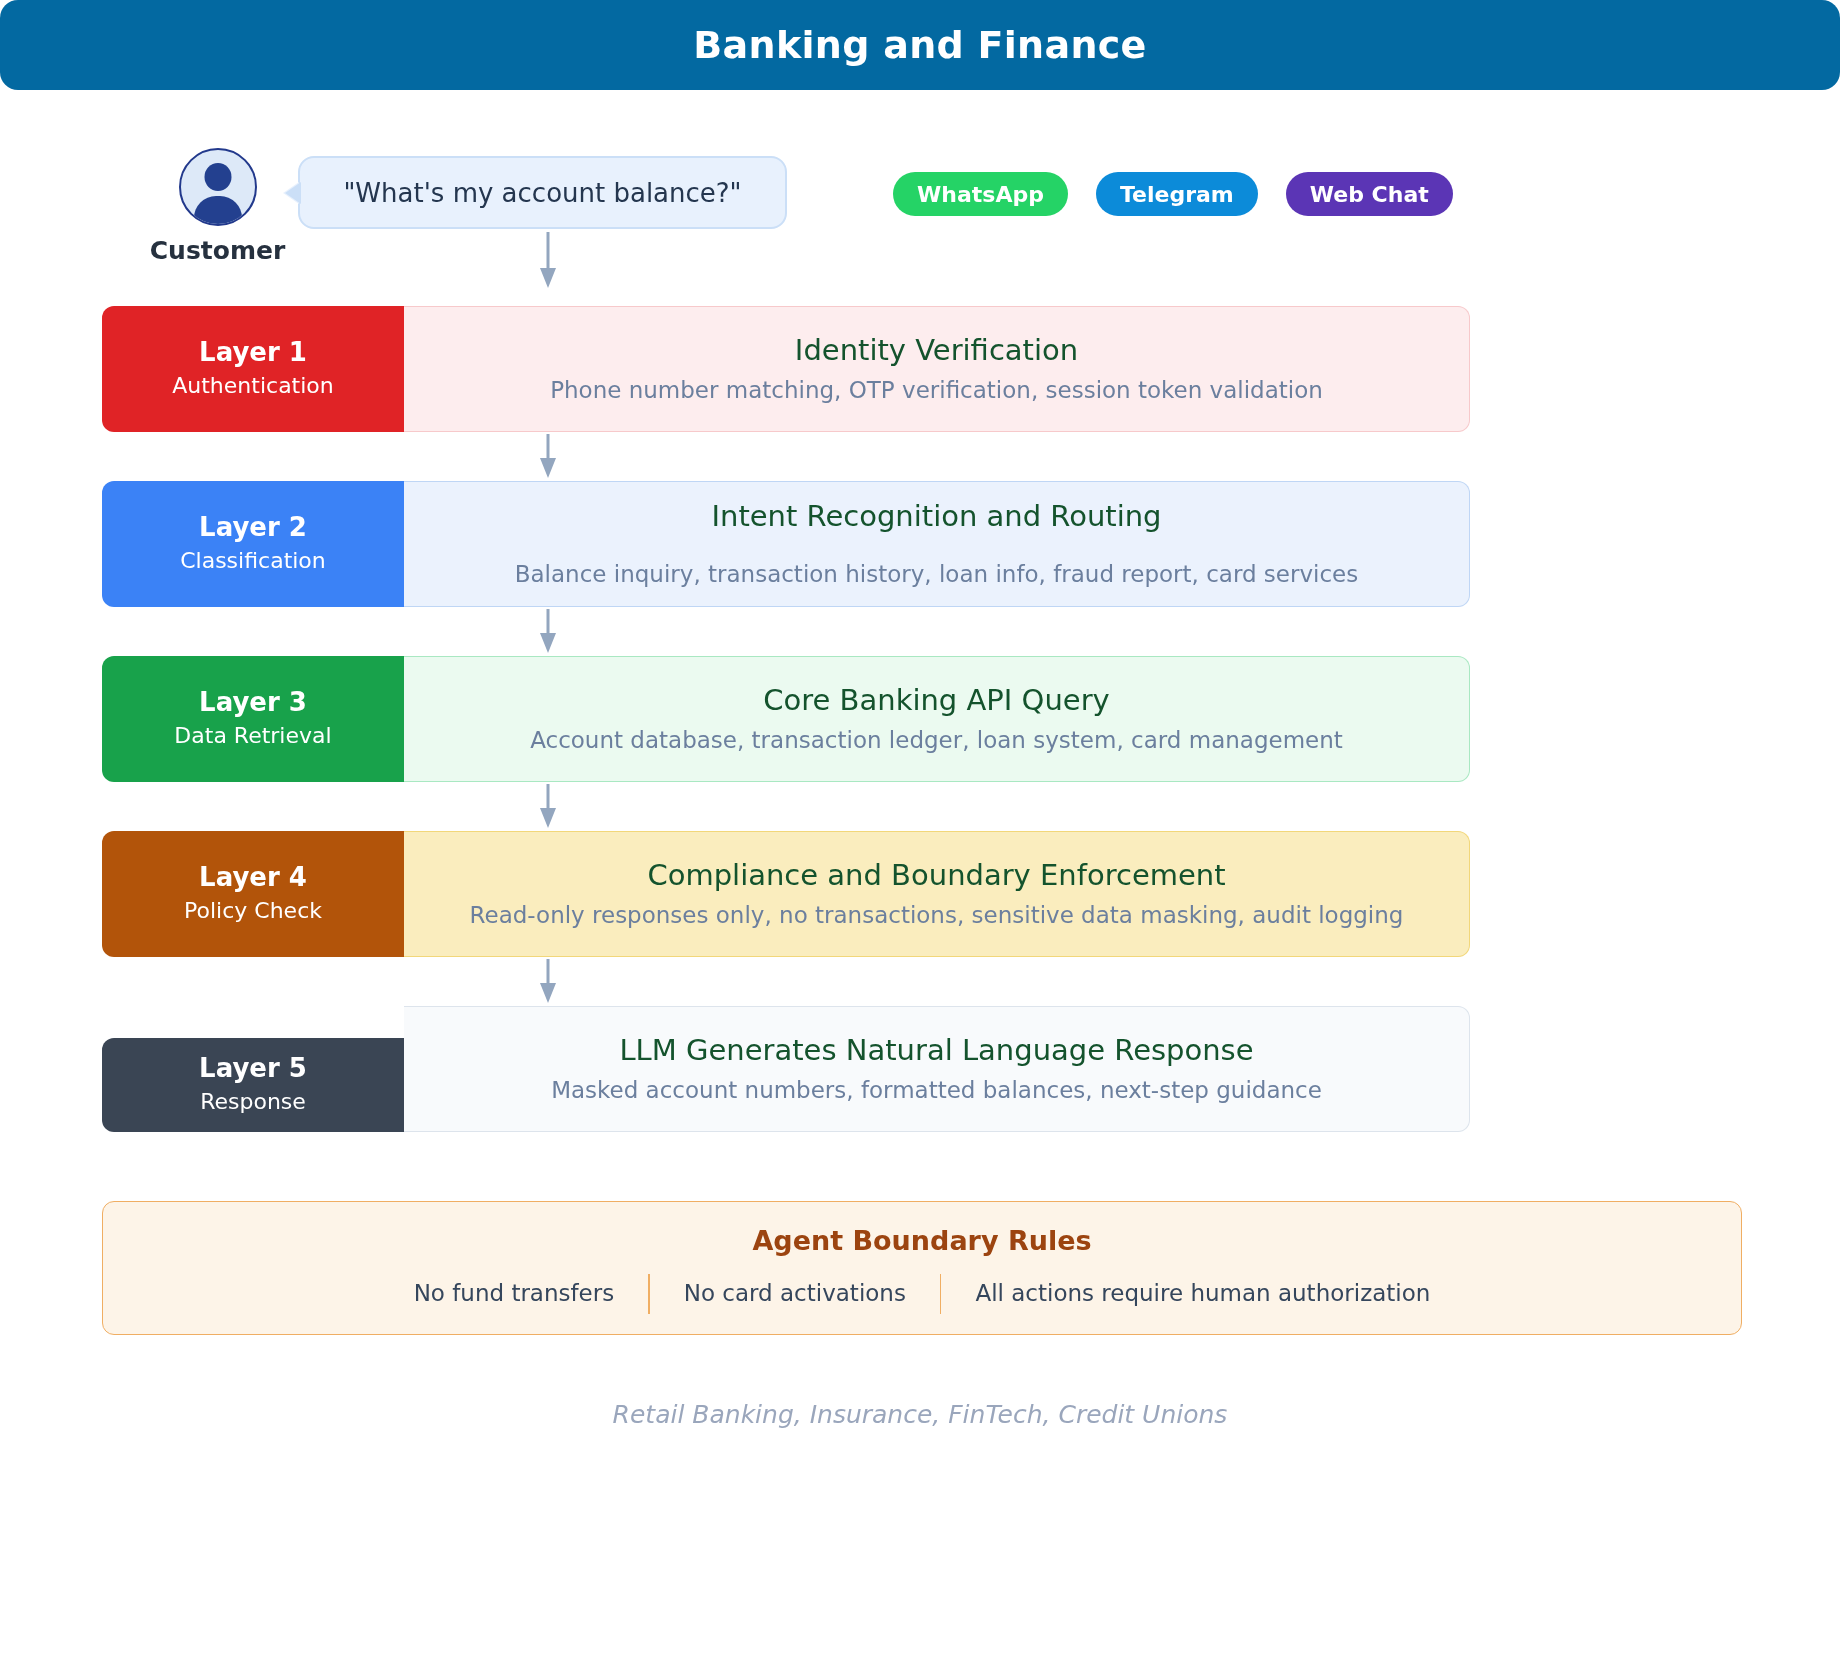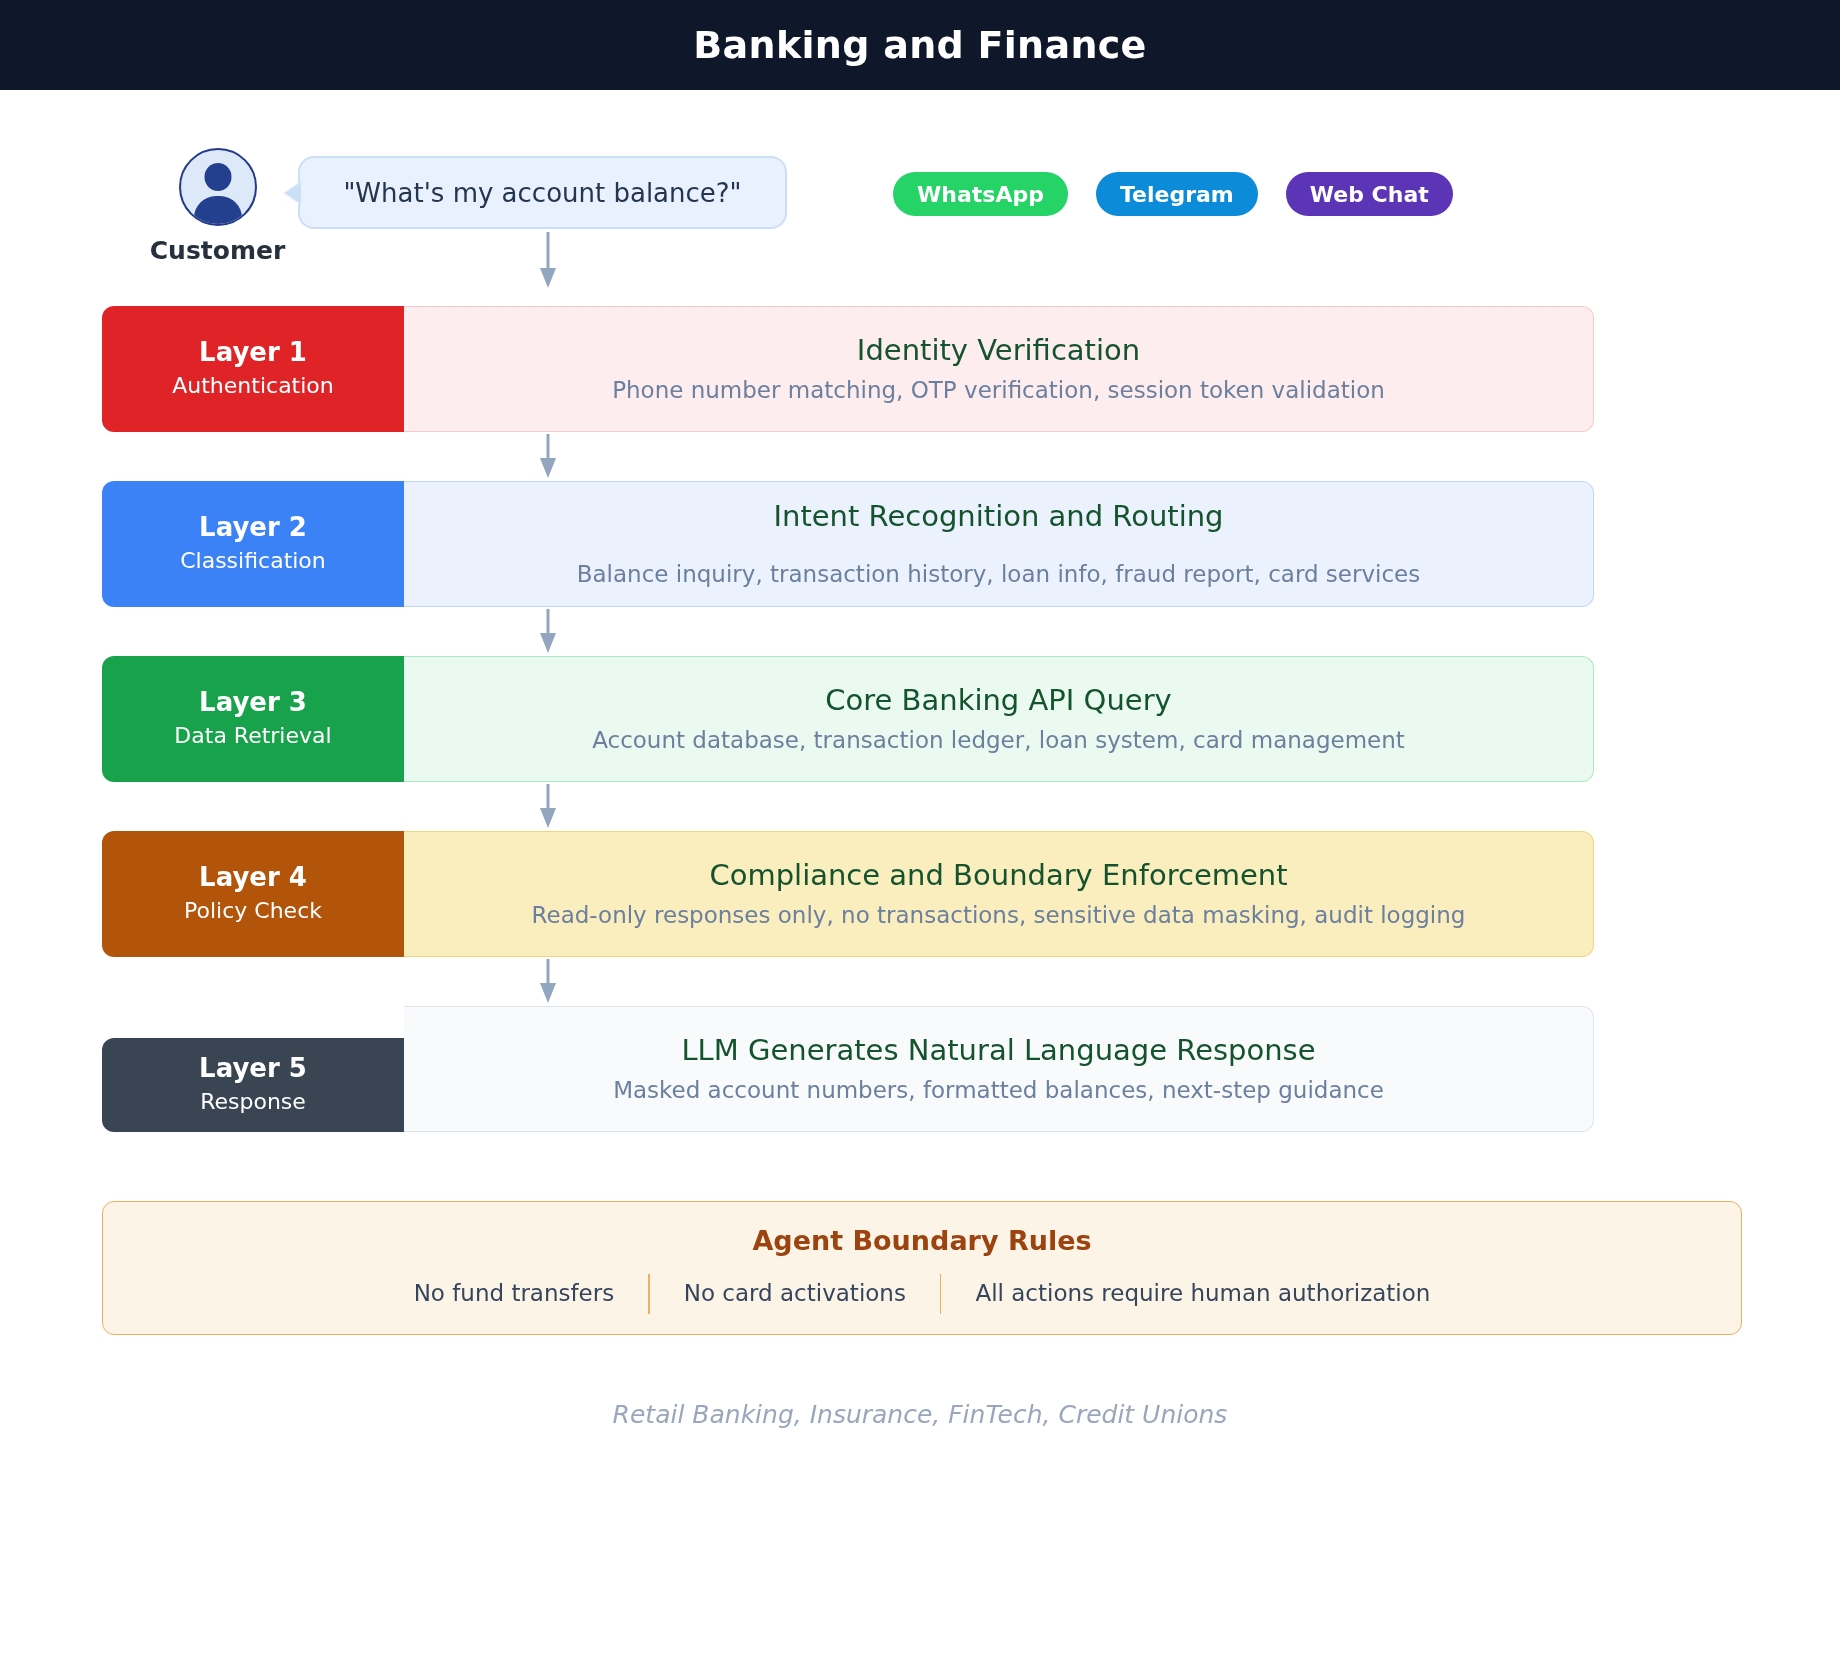--- a/index.html
+++ b/index.html
@@ -144,21 +144,21 @@
   }
 
   
   .layers {
     position: absolute;
     left: 102px; top: 306px;
     width: 1640px;
   }
   .layer-row {
     position: relative;
-    width: 1492px;
+    width: 1368px;
     height: 126px;
     display: flex;
     align-items: stretch;
   }
   .layer-badge {
     width: 302px;
     flex: 0 0 302px;
     border-radius: 12px 0 0 12px;
     display: flex;
     flex-direction: column;
@@ -260,21 +260,21 @@
     font-size: 25px;
     font-style: italic;
     color: #9AA6BC;
   }
 </style>
 </head>
 <body>
 
 <div class="page">
 
-  <div class="header-bar" style="background: #0f172a;">
+  <div class="header-bar" style="background: #0369a1; border-radius: 18px;">
     <div class="header-title" style="color: rgb(255, 255, 255);">Banking and Finance</div>
   </div>
 
   <div class="customer-block">
     <div class="avatar">
       <div class="head"></div>
       <div class="body"></div>
     </div>
     <div class="customer-label">Customer</div>
   </div>

